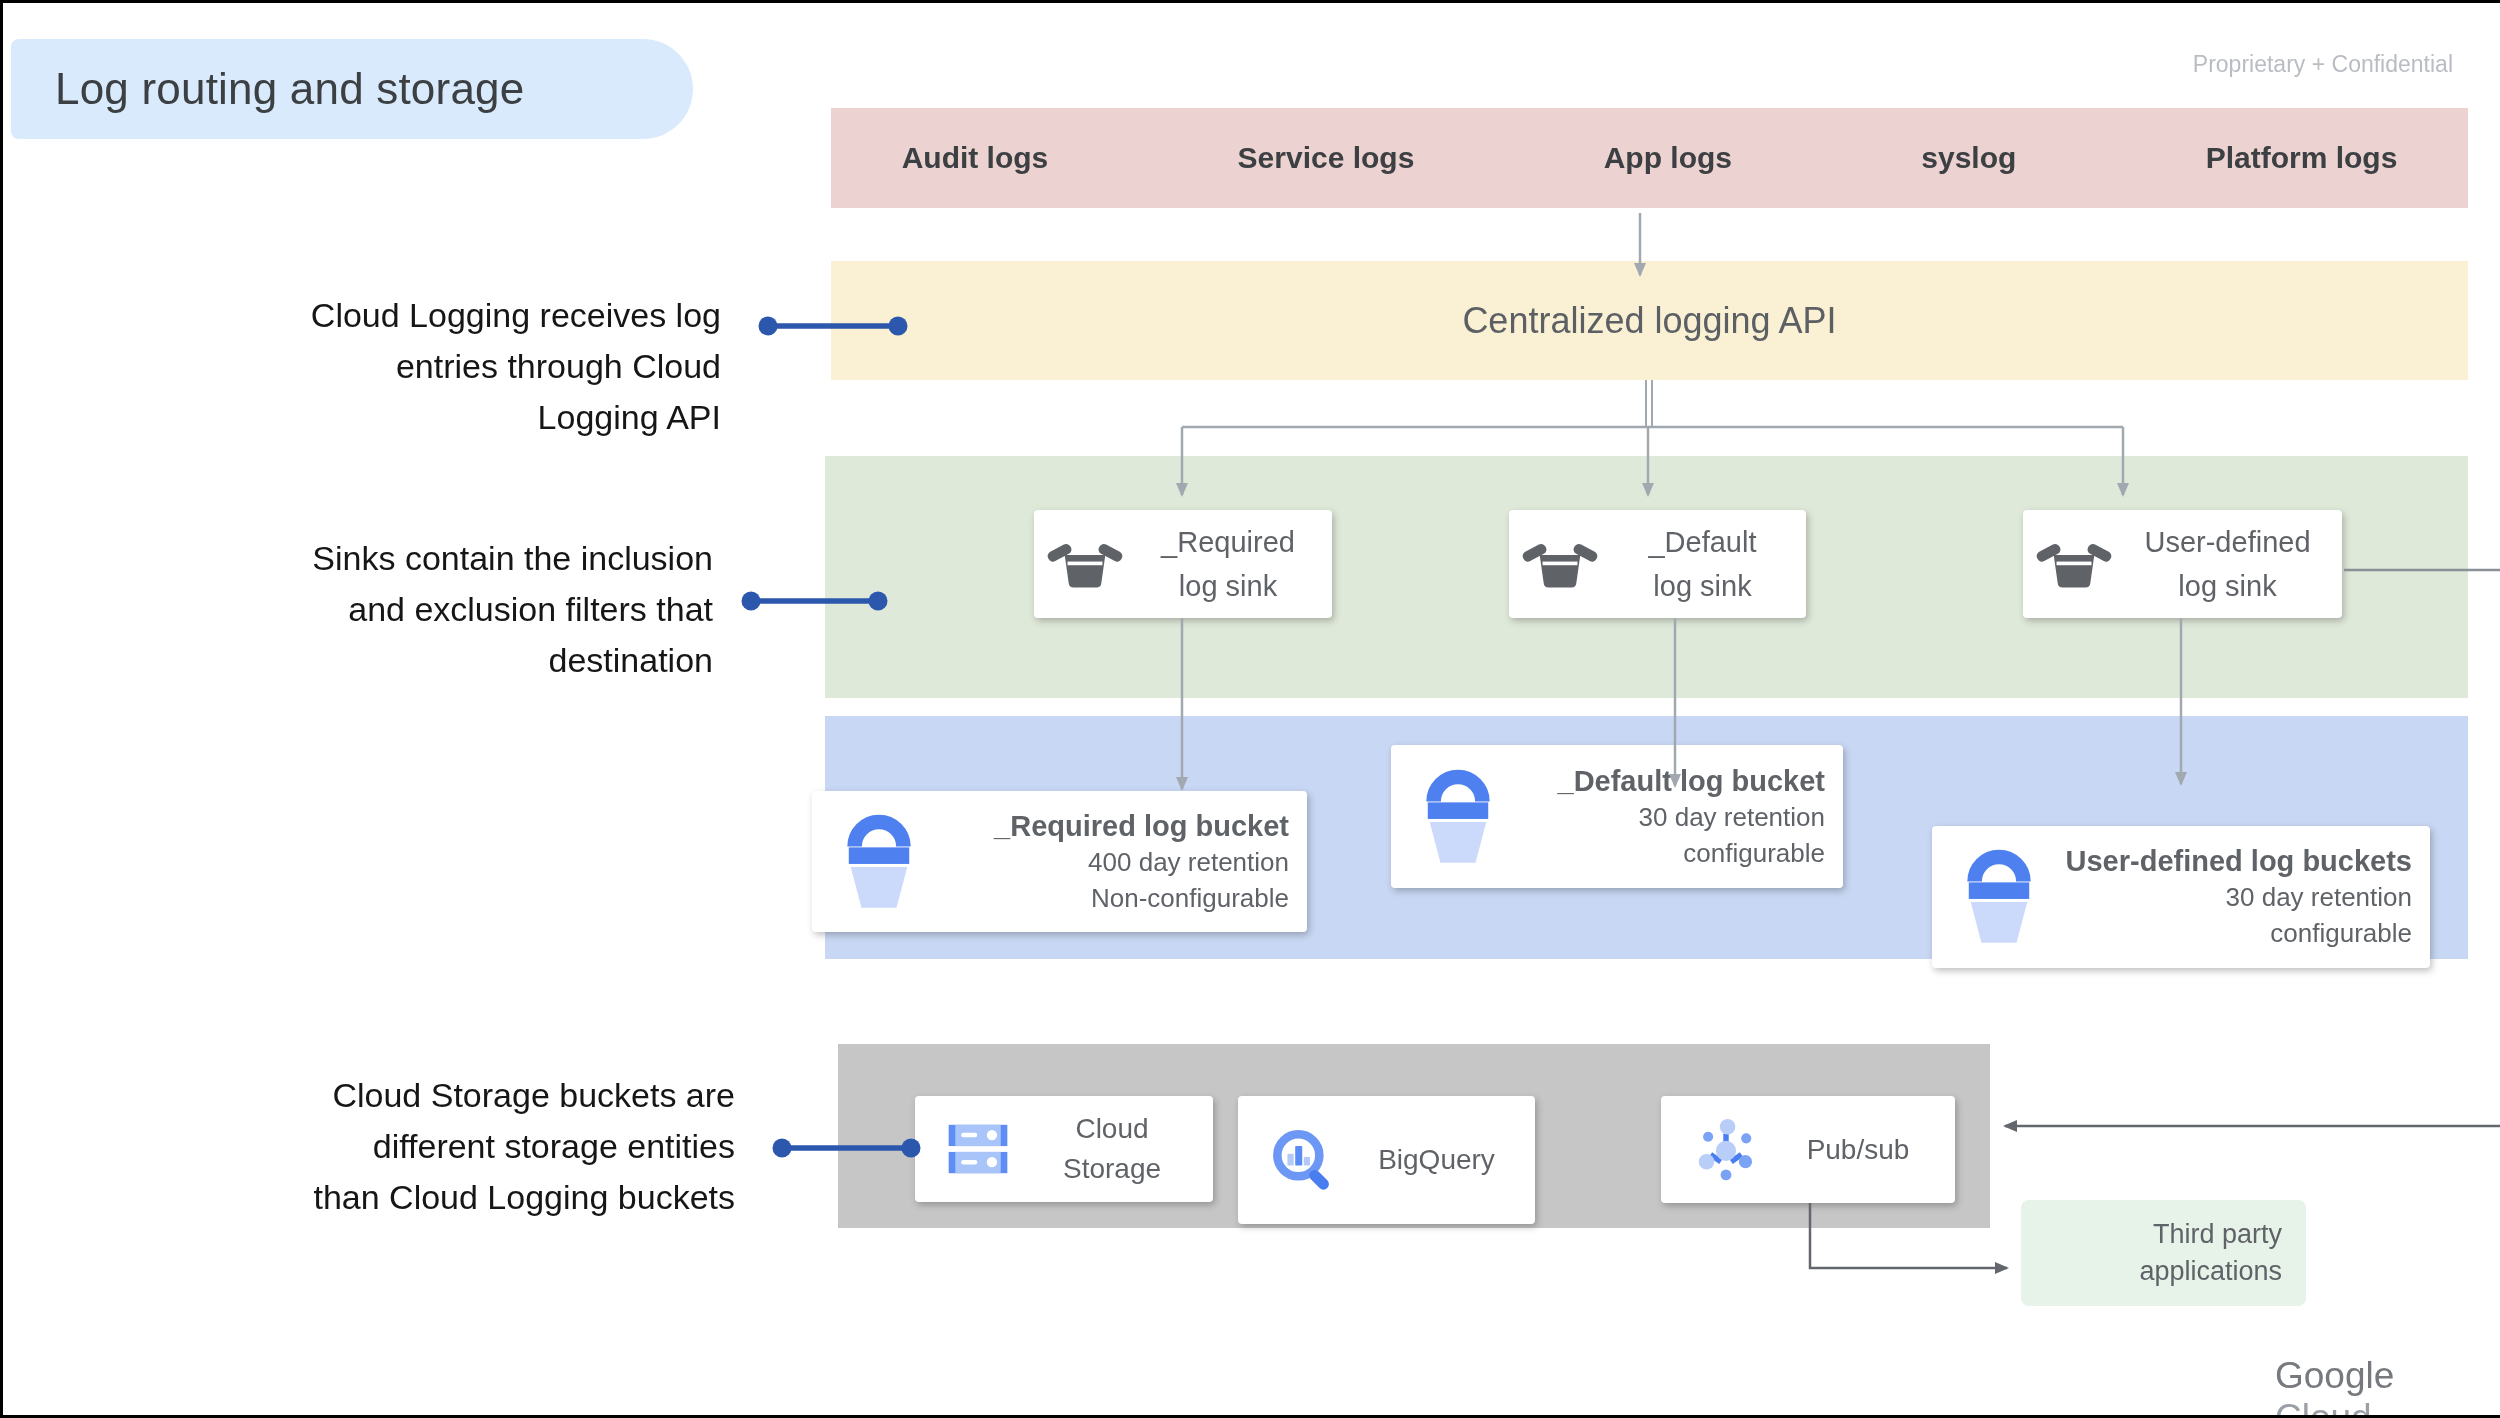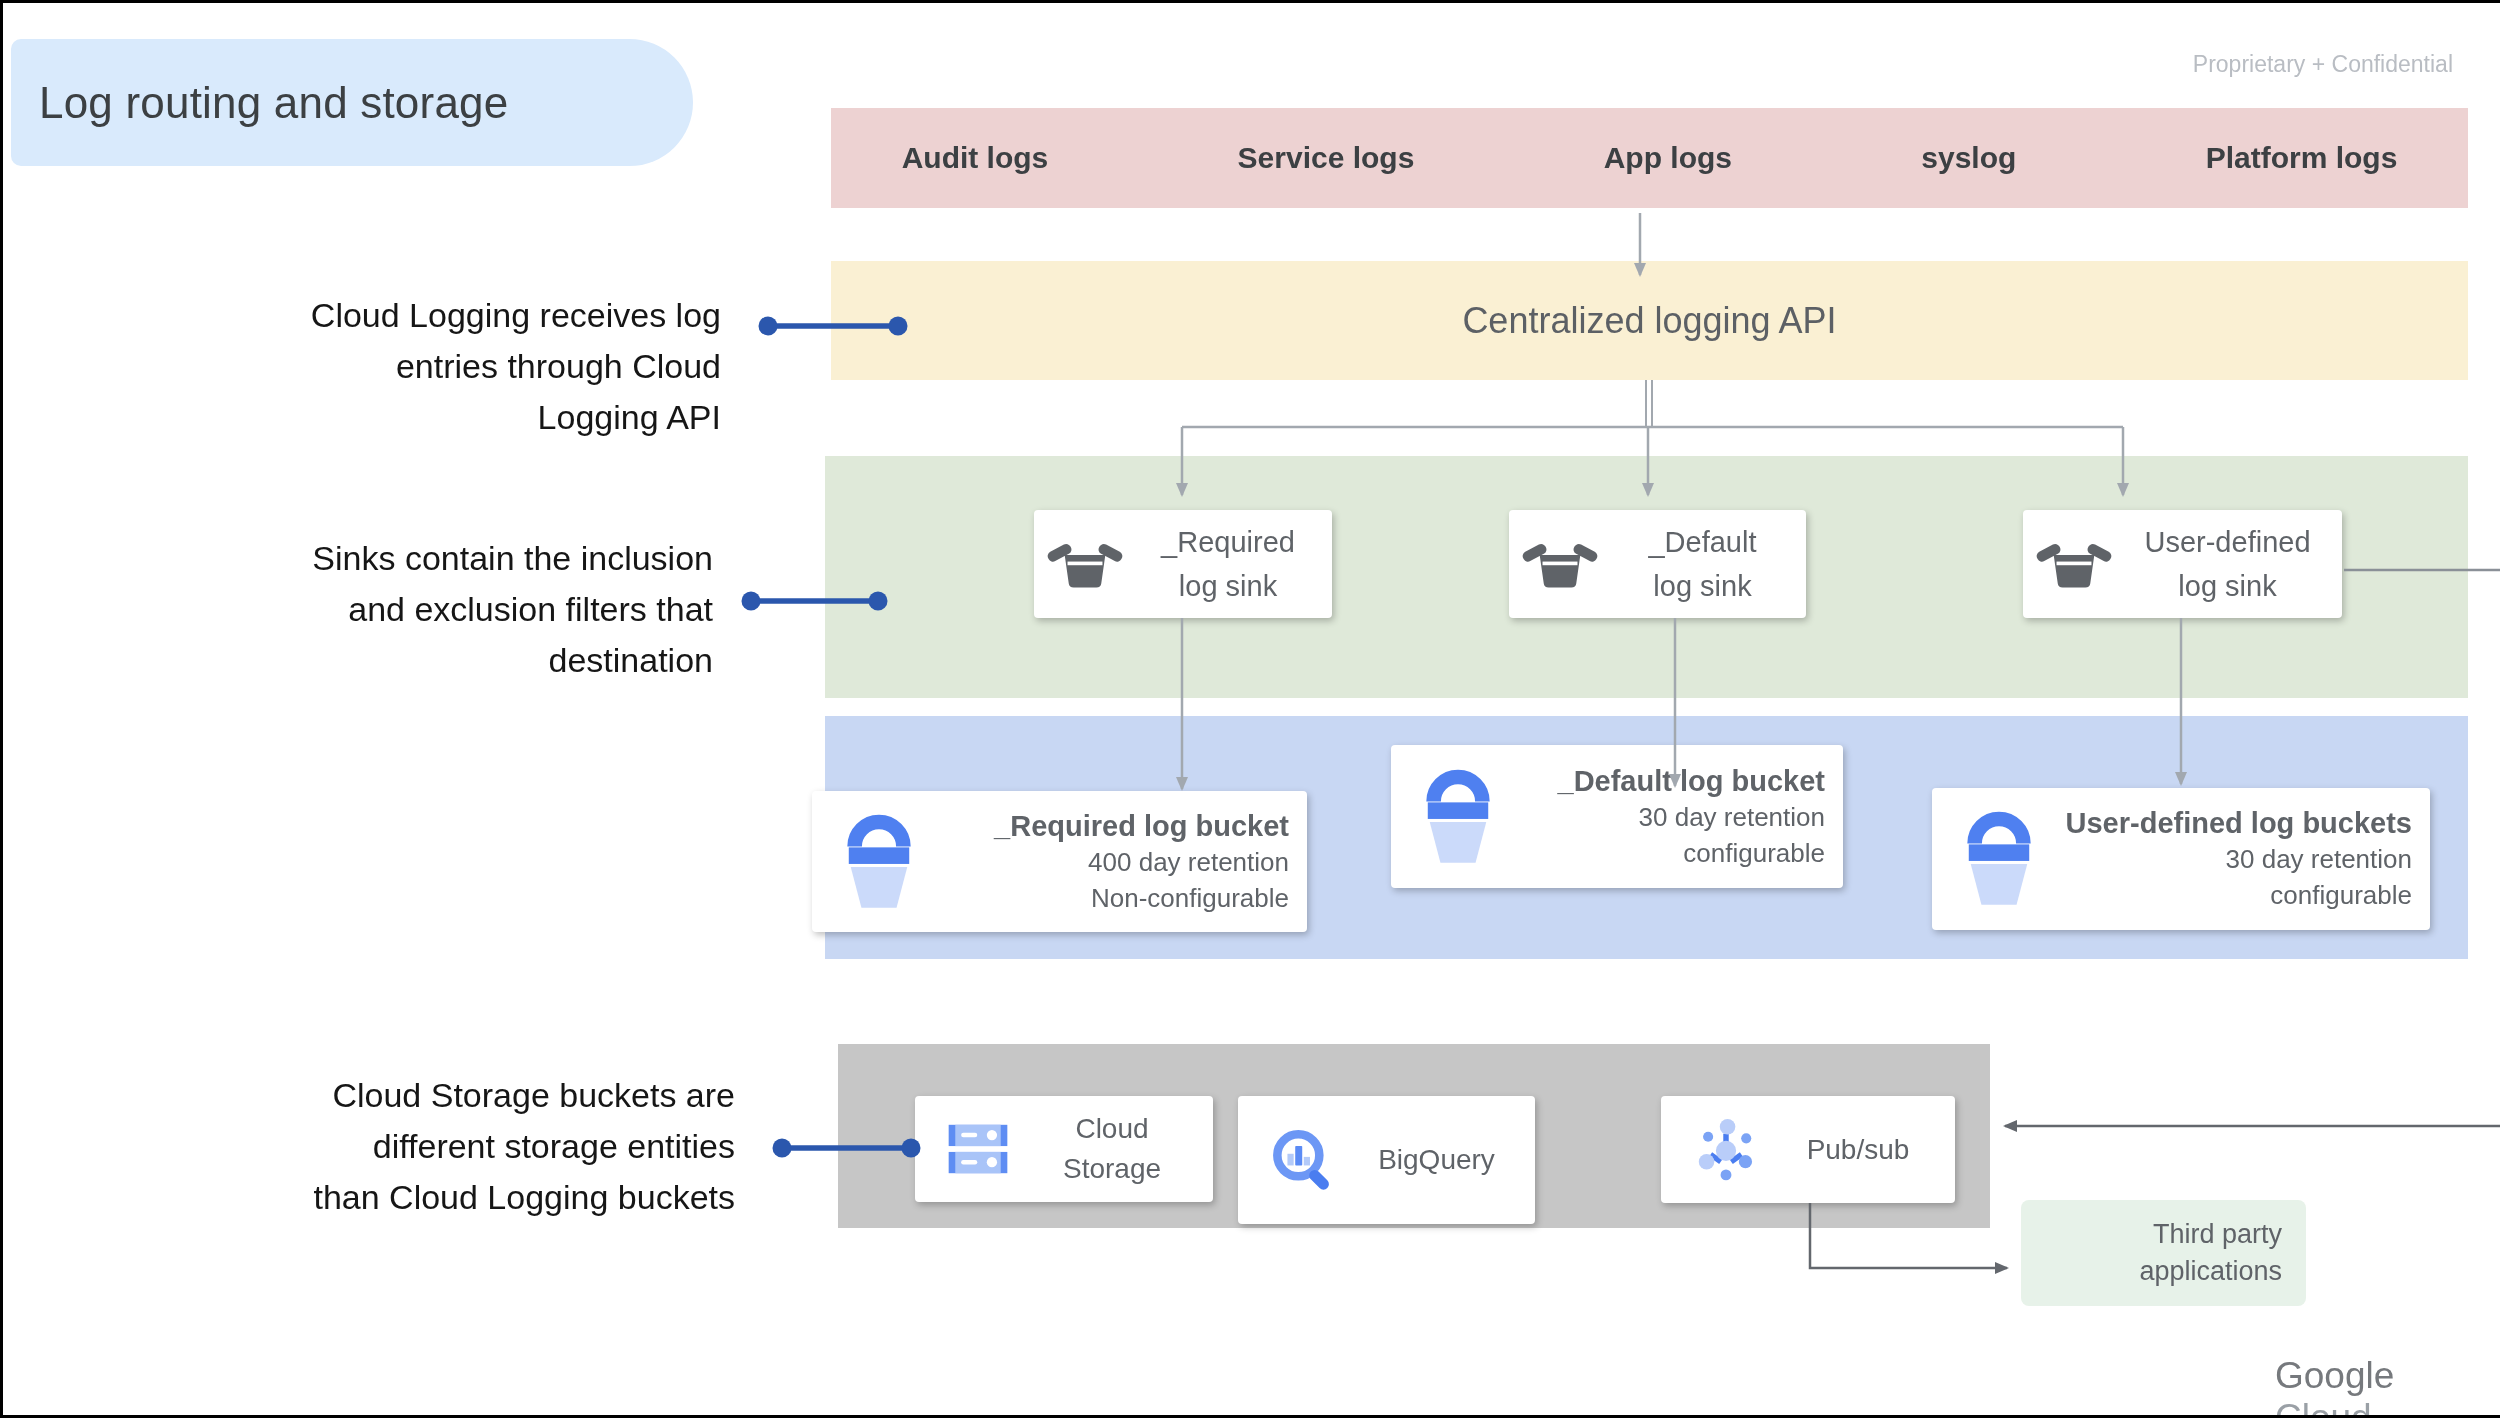--- a/index.html
+++ b/index.html
@@ -5,24 +5,24 @@
   html,body{margin:0;padding:0;background:#fff;}
   #canvas{
     position:relative;width:2500px;height:1418px;background:#ffffff;overflow:hidden;
     border-left:3px solid #000;border-top:3px solid #000;border-bottom:3px solid #000;
     box-sizing:border-box;
     font-family:"Liberation Sans","DejaVu Sans",sans-serif;
   }
   .abs{position:absolute;}
   
   .title-pill{
-    left:8px;top:36px;width:682px;height:127px;
+    left:8px;top:36px;width:682px;height:100px;
     background:var(--title_pill,#d9eafc);
     border-radius:10px 64px 64px 10px;
-    display:flex;align-items:center;padding-left:28px;box-sizing:border-box;
+    display:flex;align-items:center;padding-left:44px;box-sizing:border-box;
     font-size:44px;color:#3c4043;letter-spacing:.2px;
   }
   .watermark{
     left:2050px;top:48px;width:400px;text-align:right;
     font-size:23px;color:#b9bdc3;
   }
   
   .band{box-sizing:border-box;z-index:1;gap:48px;}
   .band-sources{left:828px;top:105px;width:1637px;height:100px;background:var(--pink,#edd2d2);
     display:flex;align-items:center;justify-content:space-around;}
@@ -164,21 +164,21 @@
         <rect x="9" y="37" width="62" height="17" fill="#4f80f0"></rect>
         <path d="M11 57 L69 57 L58 99 L22 99 Z" fill="#cbdafa"></path>
       </svg>
     </span>
     <span class="bucket-text">
       <div class="bucket-title">_Default log bucket</div>
       <div class="bucket-sub">30 day retention</div>
       <div class="bucket-sub">configurable</div>
     </span>
   </div>
-  <div class="abs whitebox bucket-card" style="left:1929px;width:498px;top:785px;height:142px;">
+  <div class="abs whitebox bucket-card" style="left:1929px;width:498px;top:823px;height:142px;">
     <span class="icon-wrap">
       <svg width="78" height="102" viewBox="0 0 80 104">
         <path d="M15 36 A25 25 0 0 1 65 36" stroke="#4f80f0" stroke-width="15" fill="none"></path>
         <rect x="9" y="37" width="62" height="17" fill="#4f80f0"></rect>
         <path d="M11 57 L69 57 L58 99 L22 99 Z" fill="#cbdafa"></path>
       </svg>
     </span>
     <span class="bucket-text">
       <div class="bucket-title">User-defined log buckets</div>
       <div class="bucket-sub">30 day retention</div>

